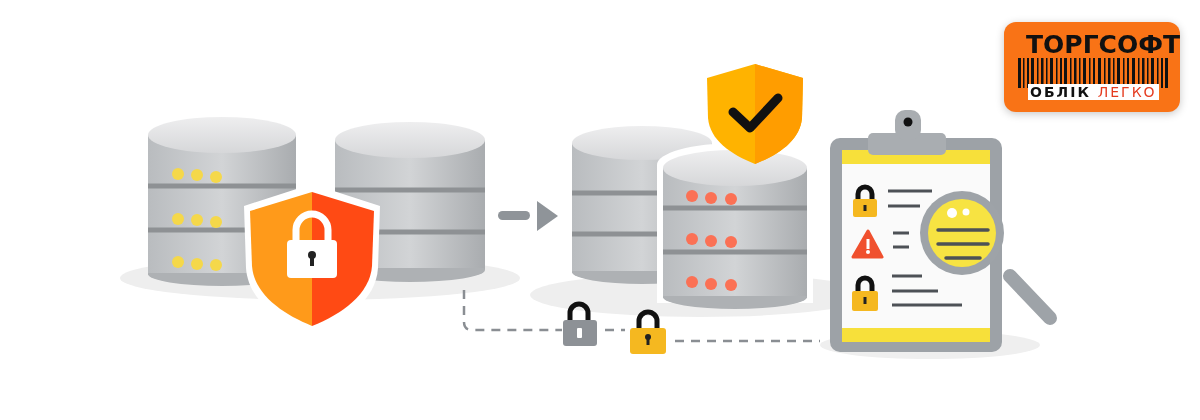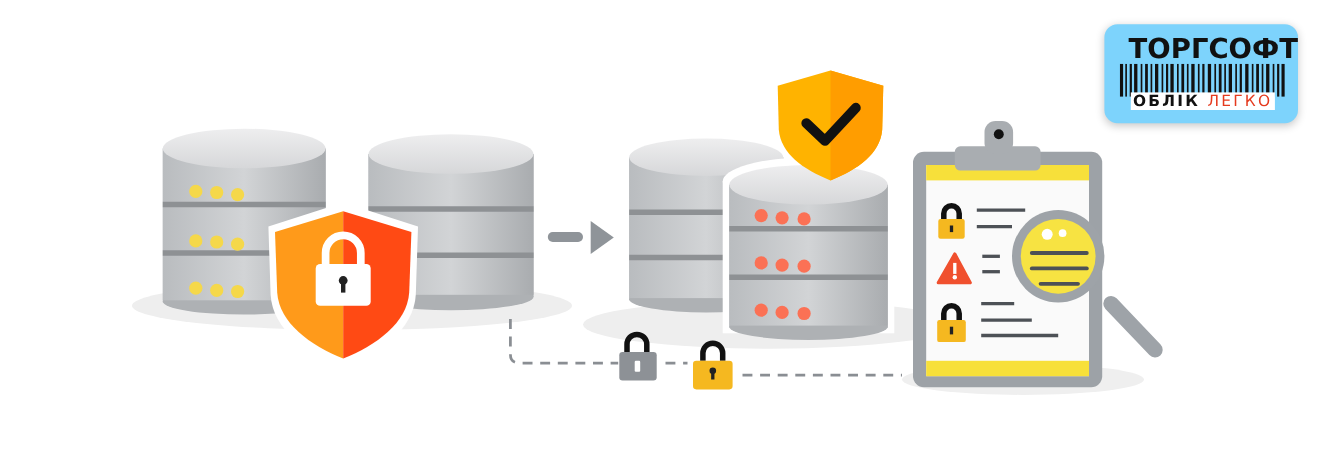--- a/index.html
+++ b/index.html
@@ -1,18 +1,18 @@
 <!DOCTYPE html>
 <html><head>
 <meta charset="utf-8">
 <style>
   html,body{margin:0;padding:0;background:#ffffff;}
   body{width:1200px;height:420px;position:relative;overflow:hidden;font-family:"DejaVu Sans",sans-serif;}
   .scene{position:absolute;left:0;top:0;width:1200px;height:420px;}
-  .logo-card{position:absolute;left:1004px;top:22px;width:176px;height:90px;background:#7dd3fc;border-radius:12px;
+  .logo-card{position:absolute;left:1004px;top:22px;width:176px;height:90px;background:#f97316;border-radius:12px;
     box-shadow:0 2px 8px rgba(0,0,0,0.22);}
   .logo-top{position:absolute;left:22px;top:10px;font-family:"DejaVu Sans",sans-serif;font-weight:bold;font-size:25px;letter-spacing:0px;color:#111;line-height:26px;}
   .logo-bars{position:absolute;left:14px;top:36px;width:150px;height:30px;}
   .logo-bottom{position:absolute;left:24px;top:62px;font-size:14px;font-weight:bold;letter-spacing:2px;line-height:16px;background:#fff;padding:0 2px;}
   .logo-bottom .a{color:#111;}
   .logo-bottom .b{color:#e53a1e;font-weight:normal;}
 </style>
 </head>
 <body>
 

